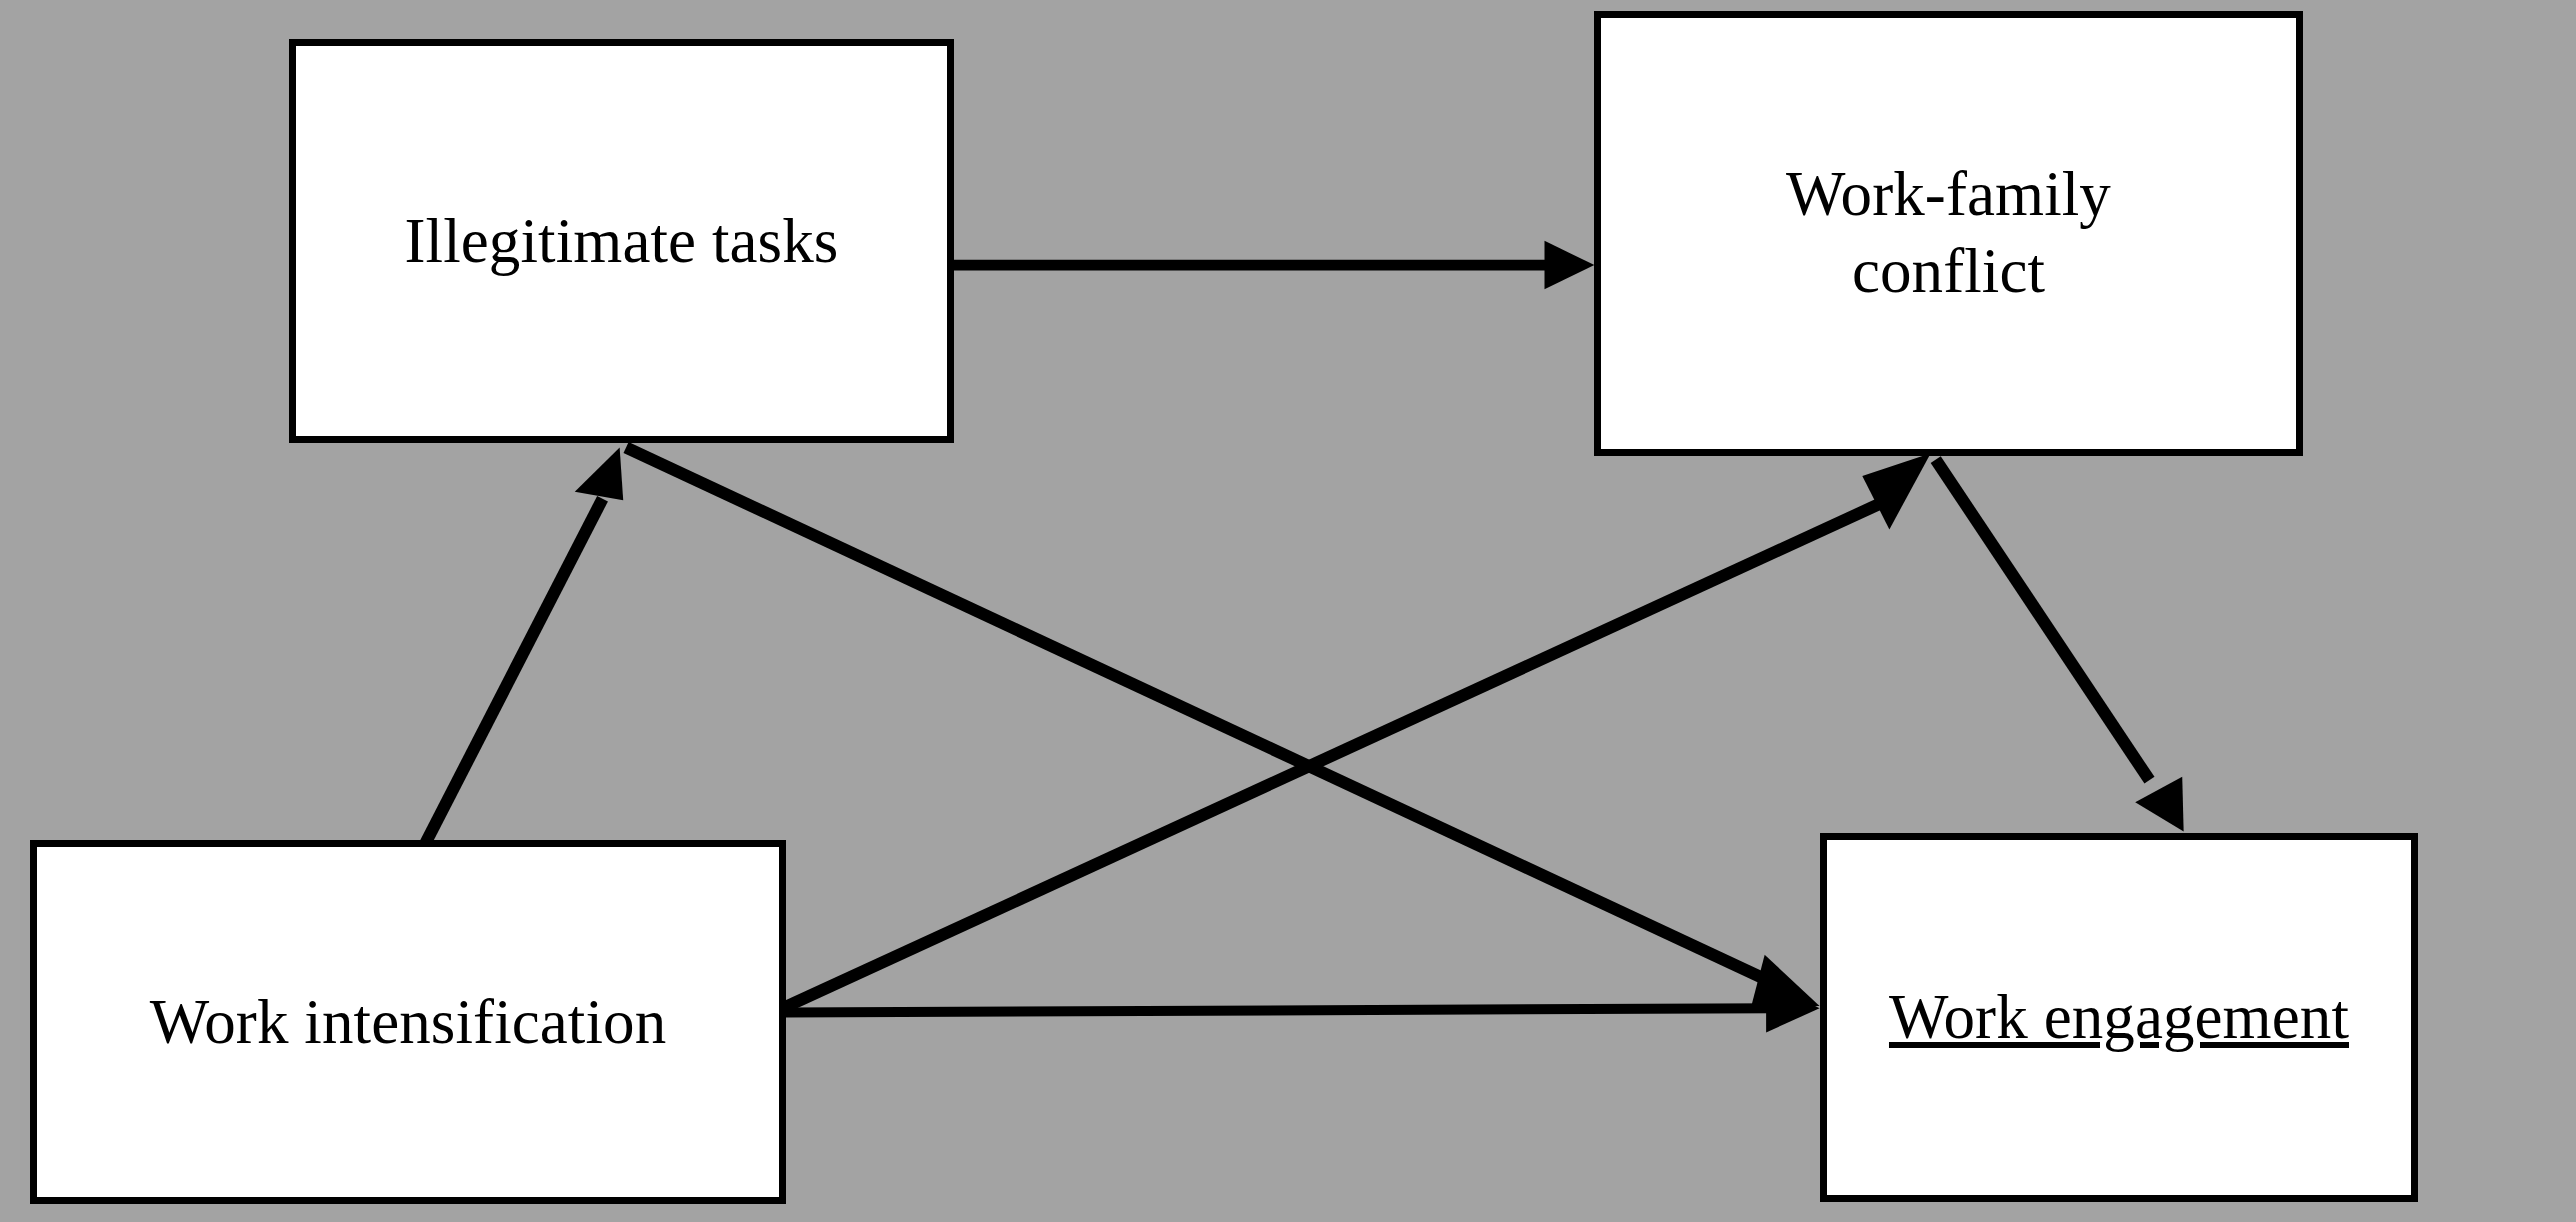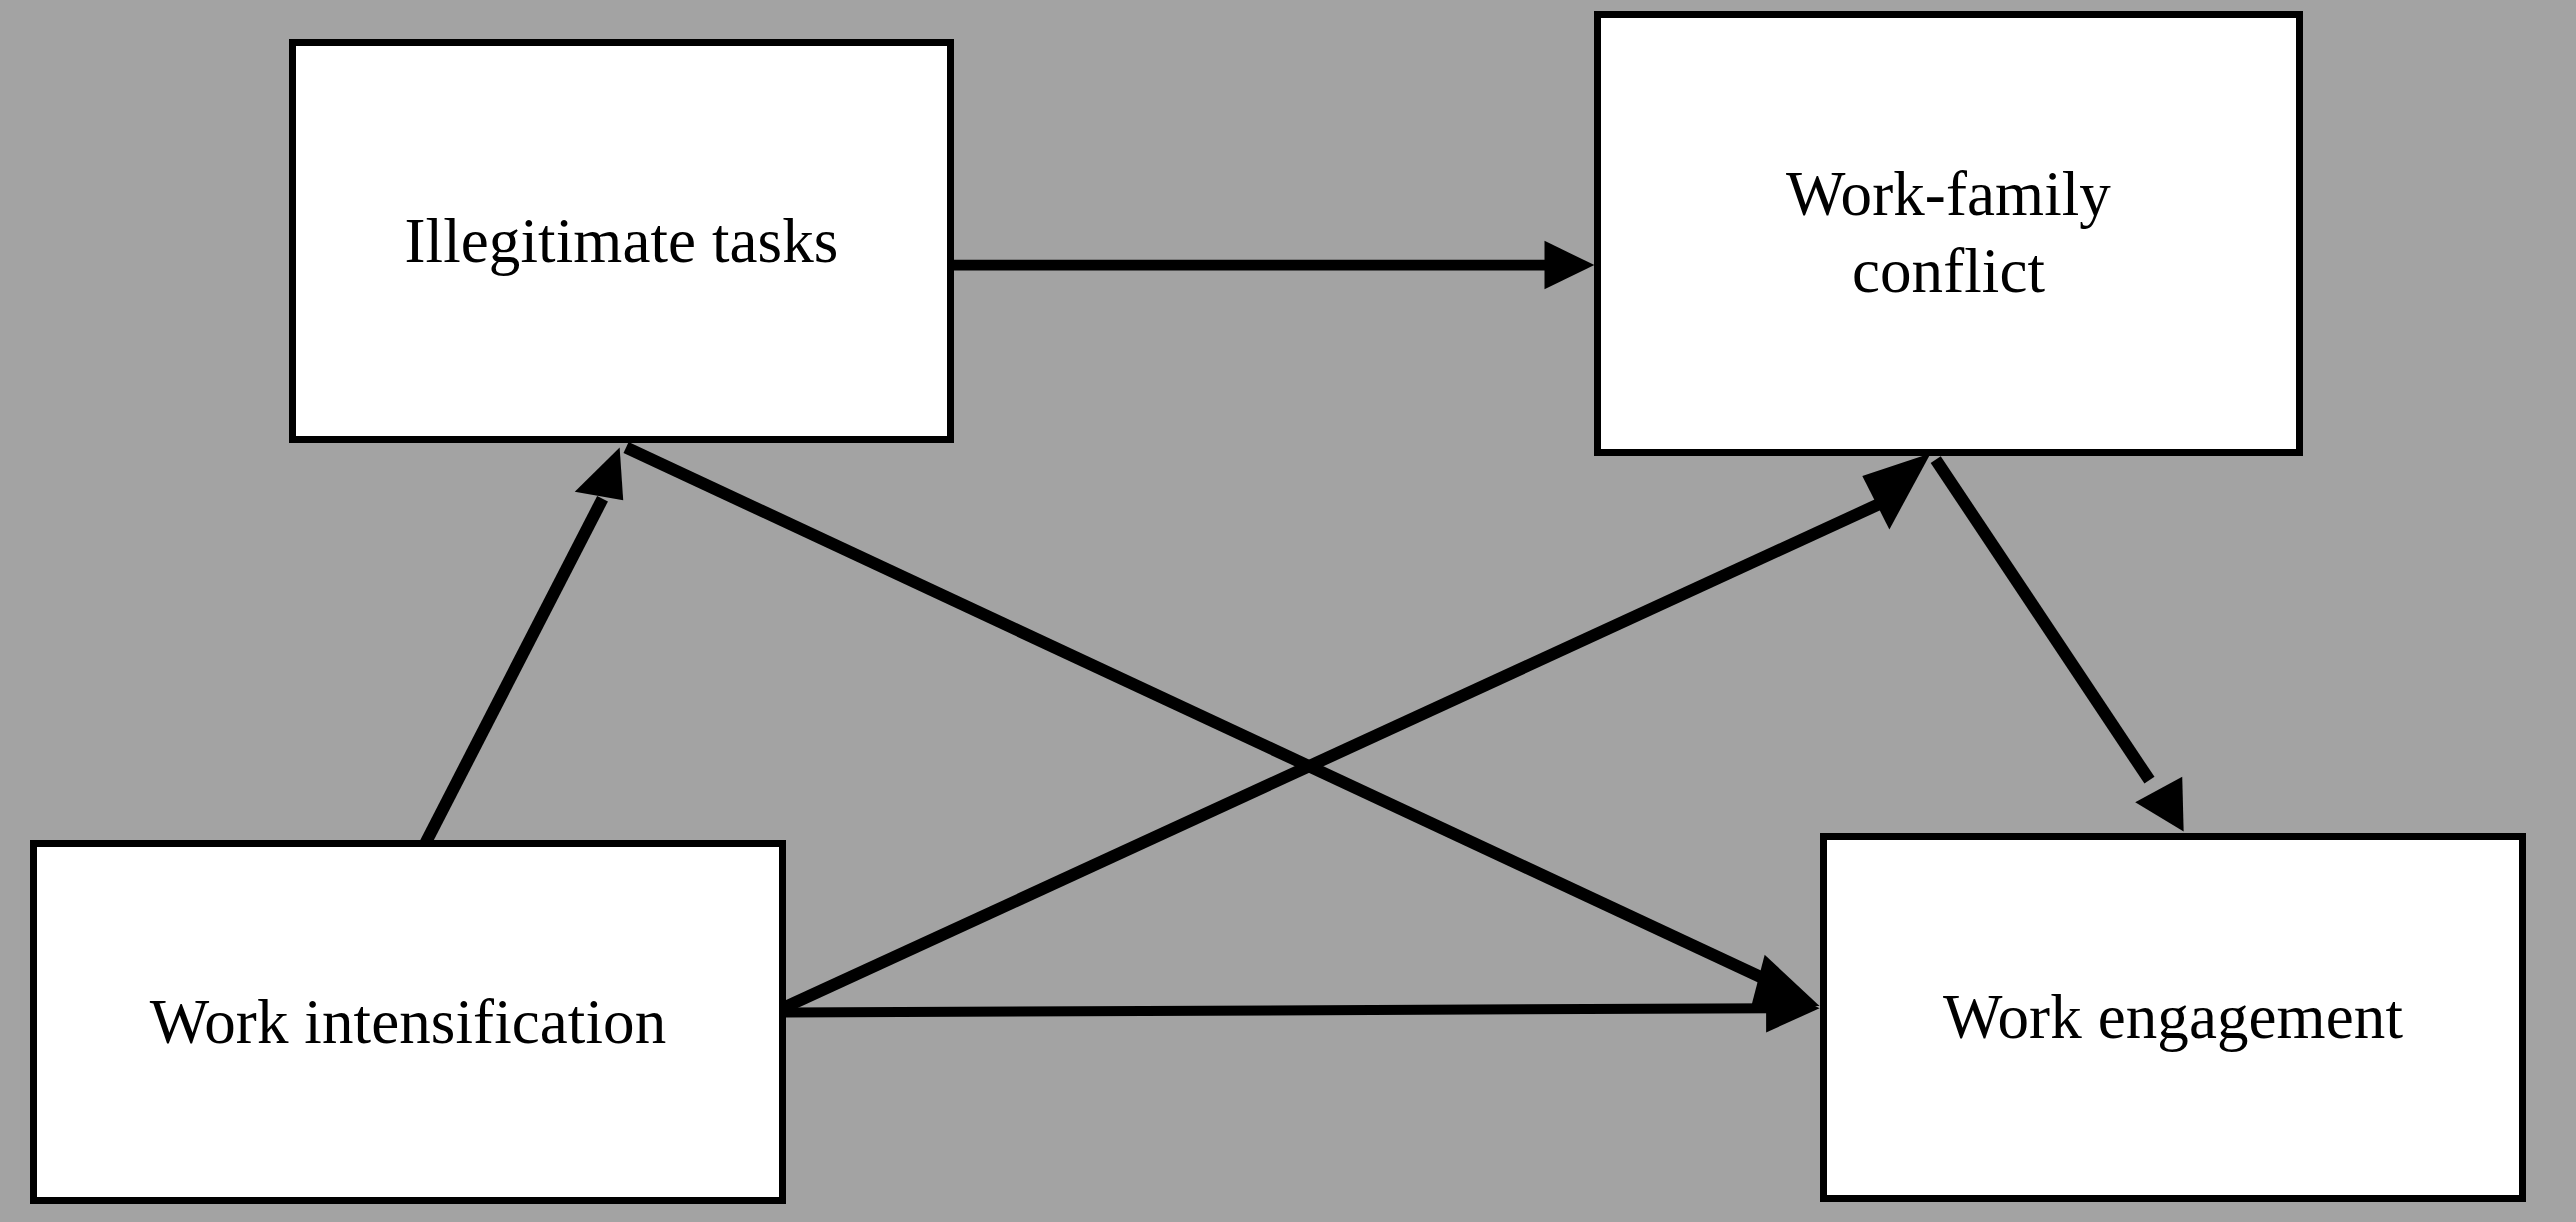--- a/index.html
+++ b/index.html
@@ -42,21 +42,21 @@
     line-height: 1.22;
     color: #000000;
     font-weight: normal;
     letter-spacing: 0.1px;
     padding: 0 10px;
     white-space: pre-line;
   }
   #node-illegitimate-tasks { left: 289px;  top: 39px;   width: 665px;  height: 404px; }
   #node-work-family-conflict { left: 1594px; top: 10.7px;  width: 709px;  height: 445px; }
   #node-work-intensification { left: 30px;   top: 840px; width: 756px; height: 364px; }
-  #node-work-engagement { left: 1820px; top: 833px; width: 706px; height: 369px; }
+  #node-work-engagement { left: 1820px; top: 833px; width: 598px; height: 369px; text-decoration: underline; }
 </style>
 </head>
 <body>
 
 <div id="diagram-canvas">
 
   <svg id="edge-layer" viewBox="0 0 3614 1715" width="2576" height="1222" xmlns="http://www.w3.org/2000/svg">
 
     <g>
       <line x1="1338" y1="372" x2="2200" y2="372" stroke="#000000" stroke-width="15"></line>

